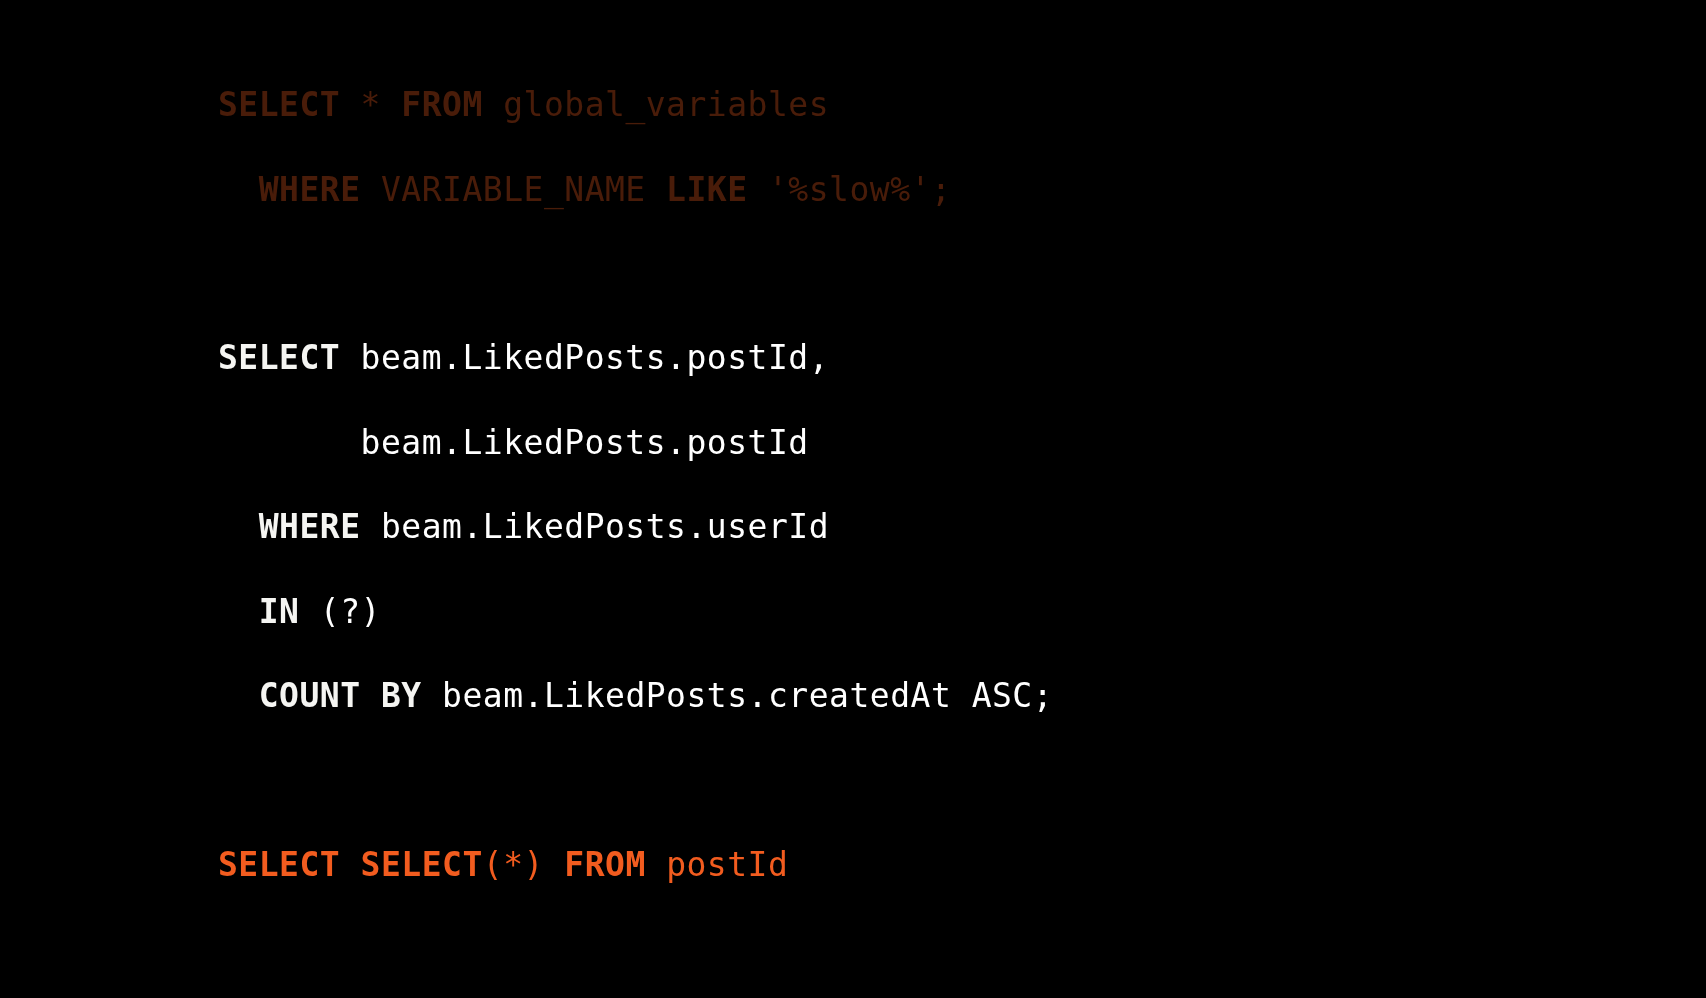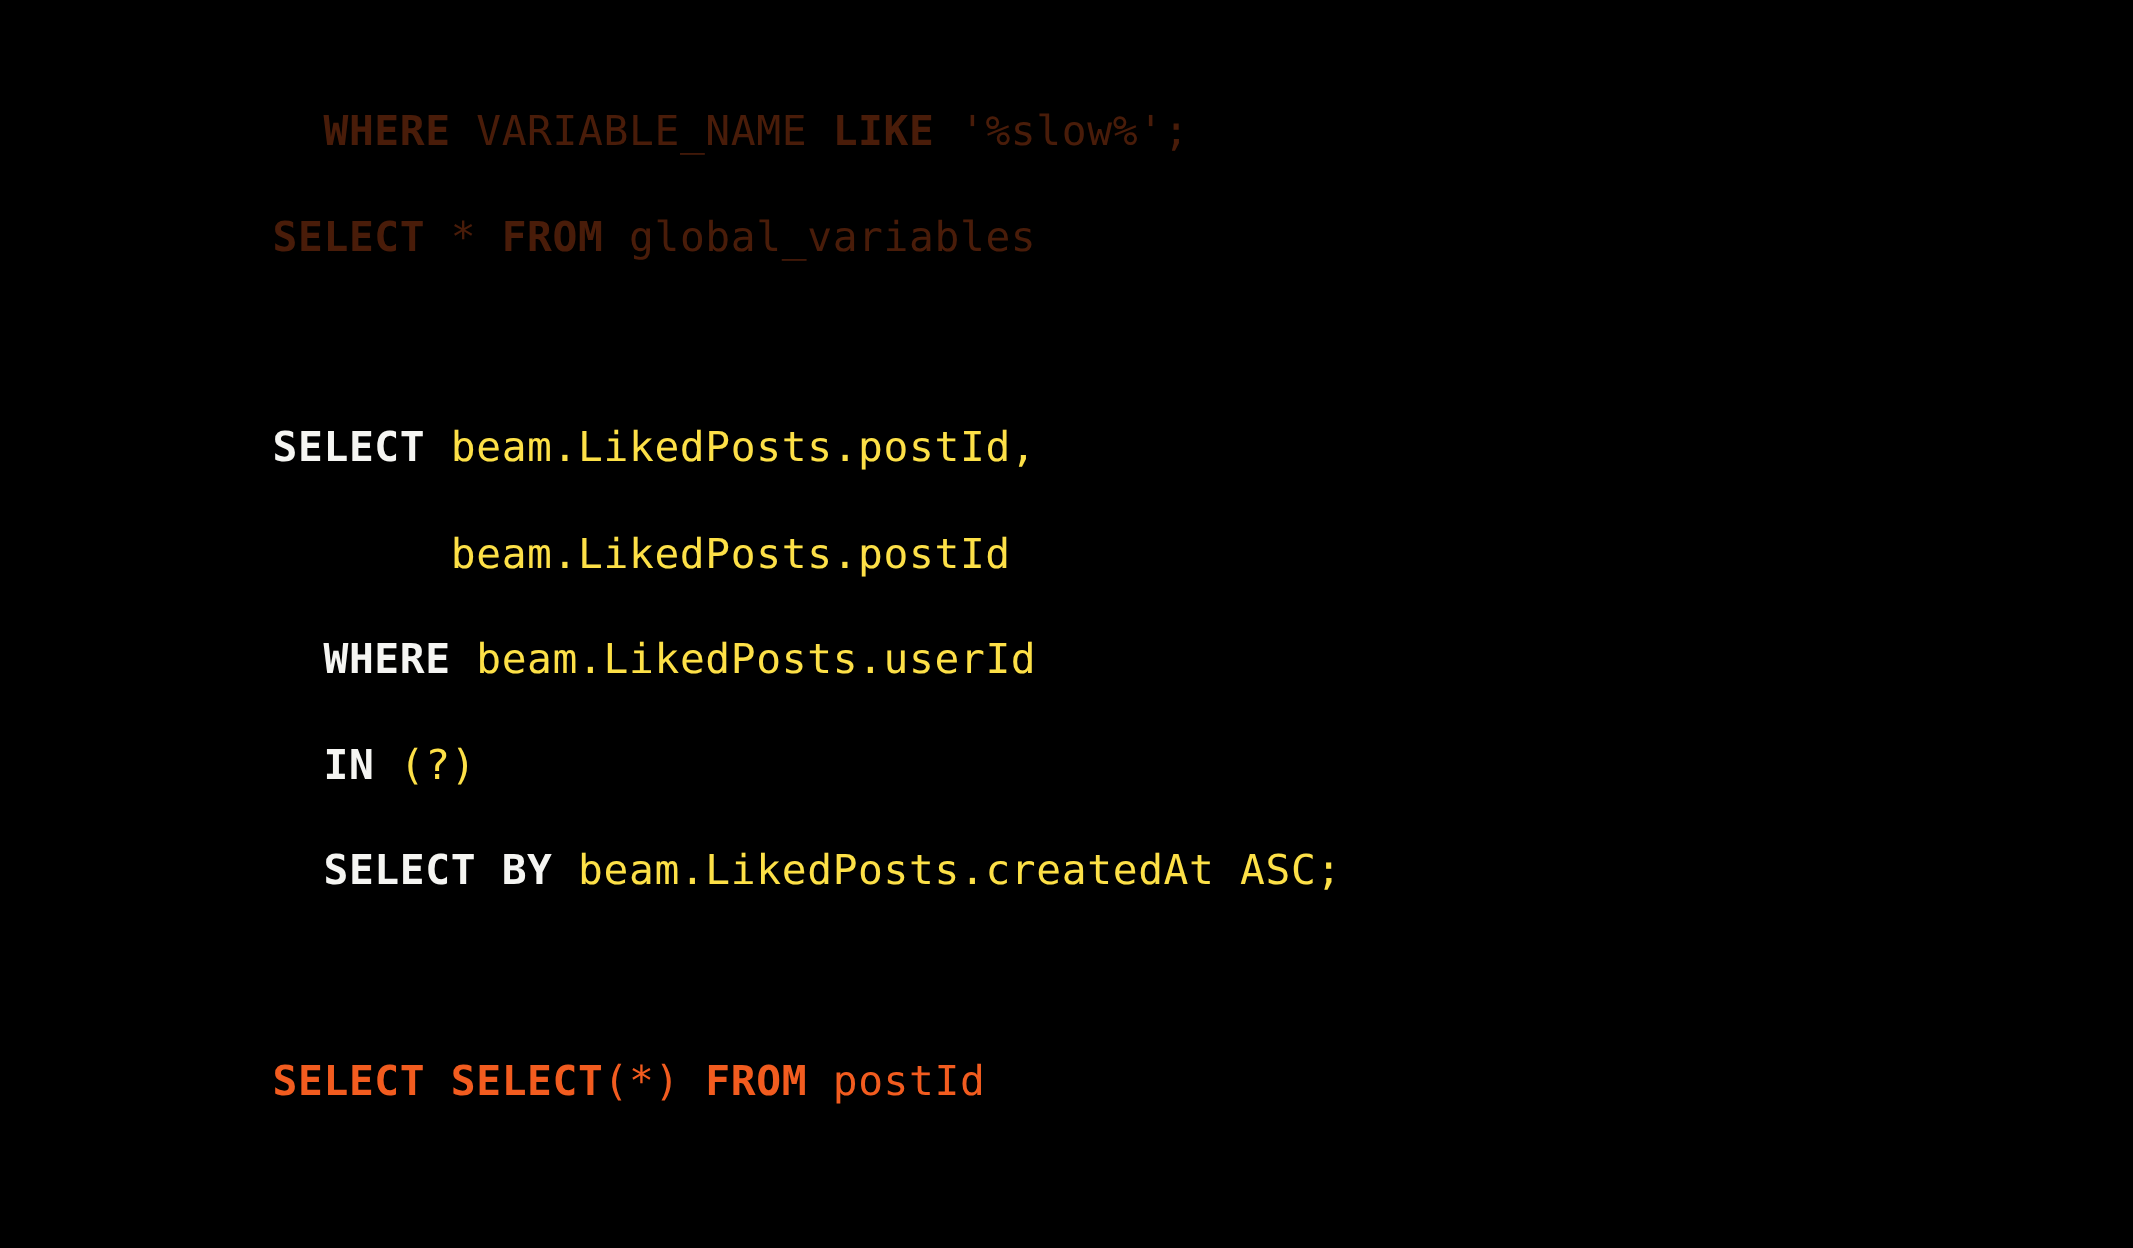--- a/index.html
+++ b/index.html
@@ -18,37 +18,37 @@
     font-size: 33px;
     line-height: 1.28;
     letter-spacing: 0.5px;
     white-space: pre;
   }
   .line { display: block; }
   
   .grp-dim-orange-kw   { color: #f25c1f; opacity: 0.30; font-weight:700;}
   .grp-dim-orange-txt  { color: #f25c1f; opacity: 0.30; }
   .grp-white-kw        { color: #f5f5f2; font-weight:700; }
-  .grp-white-txt       { color: #fde047; }
+  .grp-white-txt       { color: #ffffff; }
   .grp-orange-kw       { color: #f25c1f; font-weight:700; }
   .grp-orange-txt      { color: #f25c1f; }
   .blank { height: 42px; }
 </style>
 </head>
 <body>
 
 <div class="code-container">
+<span class="line"><span class="grp-dim-orange-kw">SELECT</span><span class="grp-dim-orange-txt"> * </span><span class="grp-dim-orange-kw">FROM</span><span class="grp-dim-orange-txt"> global_variables</span></span>
 <span class="line"><span class="grp-dim-orange-txt">  </span><span class="grp-dim-orange-kw">WHERE</span><span class="grp-dim-orange-txt"> VARIABLE_NAME </span><span class="grp-dim-orange-kw">LIKE</span><span class="grp-dim-orange-txt"> '%slow%';</span></span>
-<span class="line"><span class="grp-dim-orange-kw">SELECT</span><span class="grp-dim-orange-txt"> * </span><span class="grp-dim-orange-kw">FROM</span><span class="grp-dim-orange-txt"> global_variables</span></span>
 <div class="blank"></div>
 <span class="line"><span class="grp-white-kw">SELECT</span><span class="grp-white-txt"> beam.LikedPosts.postId,</span></span>
 <span class="line"><span class="grp-white-txt">       </span><span class="grp-white-txt">beam.LikedPosts.postId</span></span>
 <span class="line"><span class="grp-white-txt">  </span><span class="grp-white-kw">WHERE</span><span class="grp-white-txt"> beam.LikedPosts.userId</span></span>
 <span class="line"><span class="grp-white-txt">  </span><span class="grp-white-kw">IN</span><span class="grp-white-txt"> (?)</span></span>
-<span class="line"><span class="grp-white-txt">  </span><span class="grp-white-kw">SELECT BY</span><span class="grp-white-txt"> beam.LikedPosts.createdAt ASC;</span></span>
+<span class="line"><span class="grp-white-txt">  </span><span class="grp-white-kw">COUNT BY</span><span class="grp-white-txt"> beam.LikedPosts.createdAt ASC;</span></span>
 <div class="blank"></div>
 <span class="line"><span class="grp-orange-kw">SELECT</span><span class="grp-orange-kw"> SELECT</span><span class="grp-orange-txt">(*) </span><span class="grp-orange-kw">FROM</span><span class="grp-orange-txt"> postId</span></span>
 
 
 
 
 
 
 
 </div>

